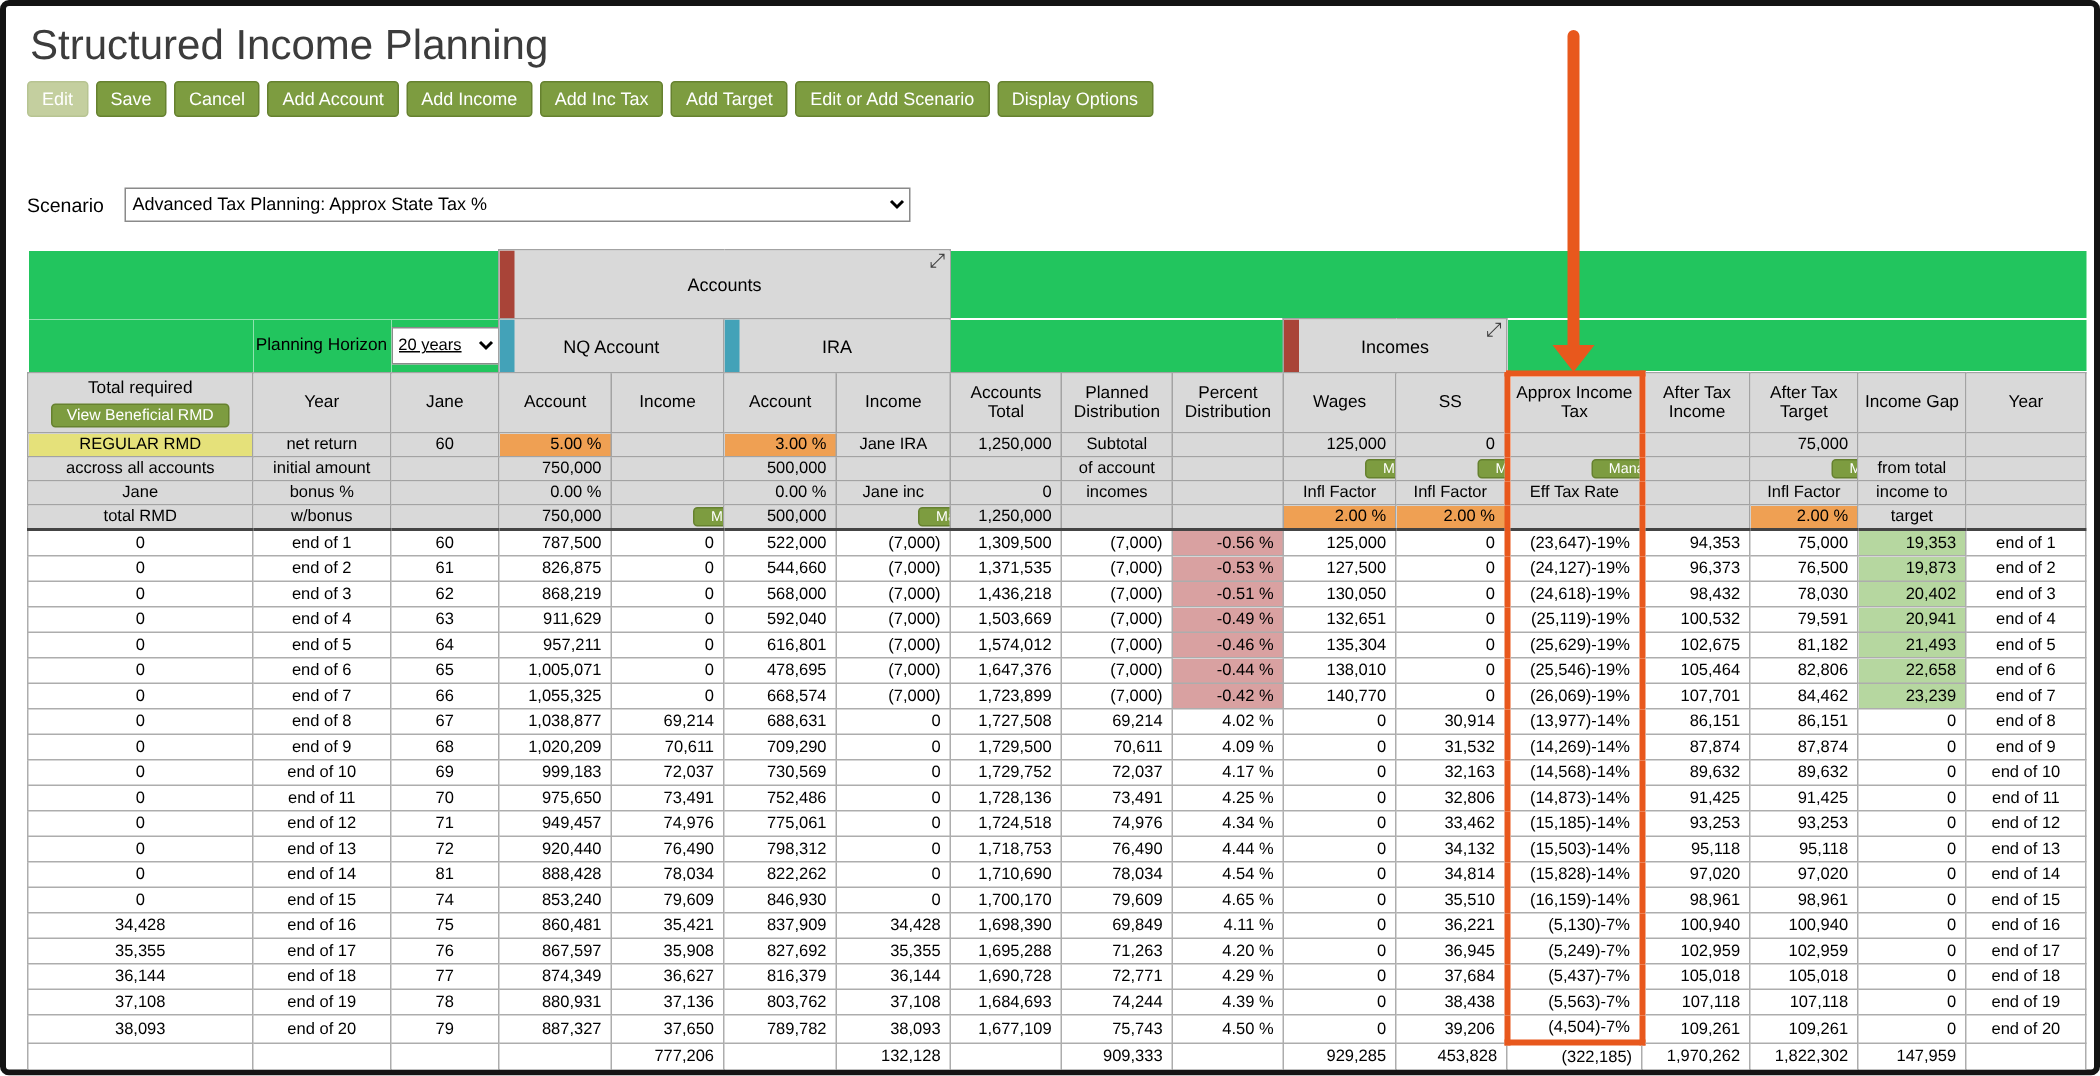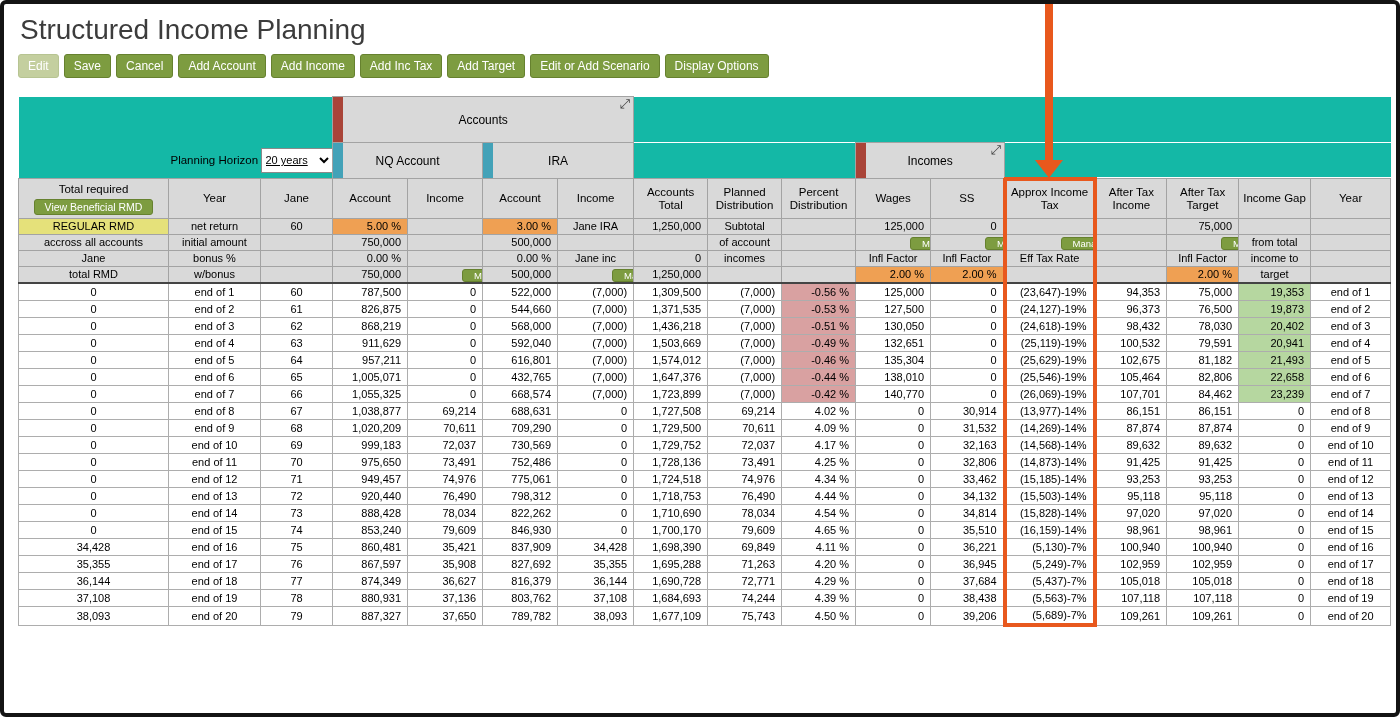--- a/index.html
+++ b/index.html
@@ -19,21 +19,21 @@
   select { font:12px "Liberation Sans",sans-serif; height:23px; border:1px solid #8a8a8a; background:#fff; }
   select[data-name="scenario-select"] { width:524px; }
   select[data-name="planning-horizon-select"] { width:72px; height:25px; font-size:11px;text-decoration:underline; }
 
   .t-zone { position:relative; margin-top:18px; width:1372px; }
 
   table { border-collapse:collapse; table-layout:fixed; width:1372px; }
   th, td { overflow:hidden; }
 
   
-  .nb { border:none; background:#14b8a6; }
+  .nb { border:none; background:#22c55e; }
   .pre1 td { height:46px; }
   .pre2 td { height:36px; }
   .grp { background:var(--header-gray,#D9D9D9); border:1px solid #A3A3A3; position:relative;
          text-align:center; vertical-align:middle; font-size:12px; color:#000; }
   .tab { position:absolute; left:0; top:0; bottom:0; width:10px; }
   .maroon { background:var(--accounts-tab-maroon,#A94438); }
   .teal   { background:var(--account-tab-teal,#43A2B8); }
   .expand { position:absolute; top:0px; right:3px; font-size:13px; color:#3f3f3f; cursor:pointer; line-height:14px; }
   .ph { text-align:left; font-size:11.5px; white-space:nowrap; padding-left:2px; vertical-align:middle; }
 
@@ -94,20 +94,24 @@
       <button class="tbtn" data-name="save-button">Save</button>
       <button class="tbtn" data-name="cancel-button">Cancel</button>
       <button class="tbtn" data-name="add-account-button">Add Account</button>
       <button class="tbtn" data-name="add-income-button">Add Income</button>
       <button class="tbtn" data-name="add-inc-tax-button">Add Inc Tax</button>
       <button class="tbtn" data-name="add-target-button">Add Target</button>
       <button class="tbtn" data-name="edit-or-add-scenario-button">Edit or Add Scenario</button>
       <button class="tbtn" data-name="display-options-button">Display Options</button>
     </div>
 
+  <div class="scenario-row" data-name="scenario-row">
+    <span data-name="scenario-label">Scenario</span>
+    <select data-name="scenario-select"><option>Advanced Tax Planning: Approx State Tax %</option></select>
+  </div>
 
   <div class="t-zone" data-name="table-zone">
 
     <div class="arrow-shaft" data-name="callout-arrow"></div>
     <div class="arrow-head" data-name="callout-arrow-head"></div>
 
     <table data-name="main-table">
       <colgroup>
         <col style="width:150px">
           <col style="width:92px">
@@ -353,21 +357,21 @@
             <td class="rt" data-name="cell-after-tax-target">81,182</td>
             <td class="rt green" data-name="cell-income-gap">21,493</td>
             <td class="ctr" data-name="cell-year-right">end of 5</td>
           </tr>
           <tr data-name="table-row">
             <td class="ctr" data-name="cell-total-required">0</td>
             <td class="ctr" data-name="cell-year">end of 6</td>
             <td class="ctr" data-name="cell-jane">65</td>
             <td class="rt" data-name="cell-nq-account">1,005,071</td>
             <td class="rt" data-name="cell-nq-income">0</td>
-            <td class="rt" data-name="cell-ira-account">432,765</td>
+            <td class="rt" data-name="cell-ira-account">478,695</td>
             <td class="rt" data-name="cell-ira-income">(7,000)</td>
             <td class="rt" data-name="cell-accounts-total">1,647,376</td>
             <td class="rt" data-name="cell-planned-distribution">(7,000)</td>
             <td class="rt pink" data-name="cell-percent-distribution">-0.44 %</td>
             <td class="rt" data-name="cell-wages">138,010</td>
             <td class="rt" data-name="cell-ss">0</td>
             <td class="rt hl" data-name="cell-approx-income-tax">(25,546)-19%</td>
             <td class="rt" data-name="cell-after-tax-income">105,464</td>
             <td class="rt" data-name="cell-after-tax-target">82,806</td>
             <td class="rt green" data-name="cell-income-gap">22,658</td>
@@ -502,21 +506,21 @@
             <td class="rt" data-name="cell-ss">34,132</td>
             <td class="rt hl" data-name="cell-approx-income-tax">(15,503)-14%</td>
             <td class="rt" data-name="cell-after-tax-income">95,118</td>
             <td class="rt" data-name="cell-after-tax-target">95,118</td>
             <td class="rt" data-name="cell-income-gap">0</td>
             <td class="ctr" data-name="cell-year-right">end of 13</td>
           </tr>
           <tr data-name="table-row">
             <td class="ctr" data-name="cell-total-required">0</td>
             <td class="ctr" data-name="cell-year">end of 14</td>
-            <td class="ctr" data-name="cell-jane">73</td>
+            <td class="ctr" data-name="cell-jane">81</td>
             <td class="rt" data-name="cell-nq-account">888,428</td>
             <td class="rt" data-name="cell-nq-income">78,034</td>
             <td class="rt" data-name="cell-ira-account">822,262</td>
             <td class="rt" data-name="cell-ira-income">0</td>
             <td class="rt" data-name="cell-accounts-total">1,710,690</td>
             <td class="rt" data-name="cell-planned-distribution">78,034</td>
             <td class="rt" data-name="cell-percent-distribution">4.54 %</td>
             <td class="rt" data-name="cell-wages">0</td>
             <td class="rt" data-name="cell-ss">34,814</td>
             <td class="rt hl" data-name="cell-approx-income-tax">(15,828)-14%</td>
@@ -626,23 +630,42 @@
             <td class="ctr" data-name="cell-jane">79</td>
             <td class="rt" data-name="cell-nq-account">887,327</td>
             <td class="rt" data-name="cell-nq-income">37,650</td>
             <td class="rt" data-name="cell-ira-account">789,782</td>
             <td class="rt" data-name="cell-ira-income">38,093</td>
             <td class="rt" data-name="cell-accounts-total">1,677,109</td>
             <td class="rt" data-name="cell-planned-distribution">75,743</td>
             <td class="rt" data-name="cell-percent-distribution">4.50 %</td>
             <td class="rt" data-name="cell-wages">0</td>
             <td class="rt" data-name="cell-ss">39,206</td>
-            <td class="rt hl hl-bot" data-name="cell-approx-income-tax">(5,689)-7%</td>
+            <td class="rt hl hl-bot" data-name="cell-approx-income-tax">(4,504)-7%</td>
             <td class="rt" data-name="cell-after-tax-income">109,261</td>
             <td class="rt" data-name="cell-after-tax-target">109,261</td>
             <td class="rt" data-name="cell-income-gap">0</td>
             <td class="ctr" data-name="cell-year-right">end of 20</td>
+          </tr>
+          <tr class="totals" data-name="totals-row">
+            <td class="ctr" data-name="total-total-required"></td>
+            <td class="ctr" data-name="total-year"></td>
+            <td class="ctr" data-name="total-jane"></td>
+            <td class="rt" data-name="total-nq-account"></td>
+            <td class="rt" data-name="total-nq-income">777,206</td>
+            <td class="rt" data-name="total-ira-account"></td>
+            <td class="rt" data-name="total-ira-income">132,128</td>
+            <td class="rt" data-name="total-accounts-total"></td>
+            <td class="rt" data-name="total-planned-distribution">909,333</td>
+            <td class="rt" data-name="total-percent-distribution"></td>
+            <td class="rt" data-name="total-wages">929,285</td>
+            <td class="rt" data-name="total-ss">453,828</td>
+            <td class="rt" data-name="total-approx-income-tax">(322,185)</td>
+            <td class="rt" data-name="total-after-tax-income">1,970,262</td>
+            <td class="rt" data-name="total-after-tax-target">1,822,302</td>
+            <td class="rt" data-name="total-income-gap">147,959</td>
+            <td class="ctr" data-name="total-year-right"></td>
           </tr>
         </tbody>
     </table>
   </div>
 
 </div>
 
 </body></html>

